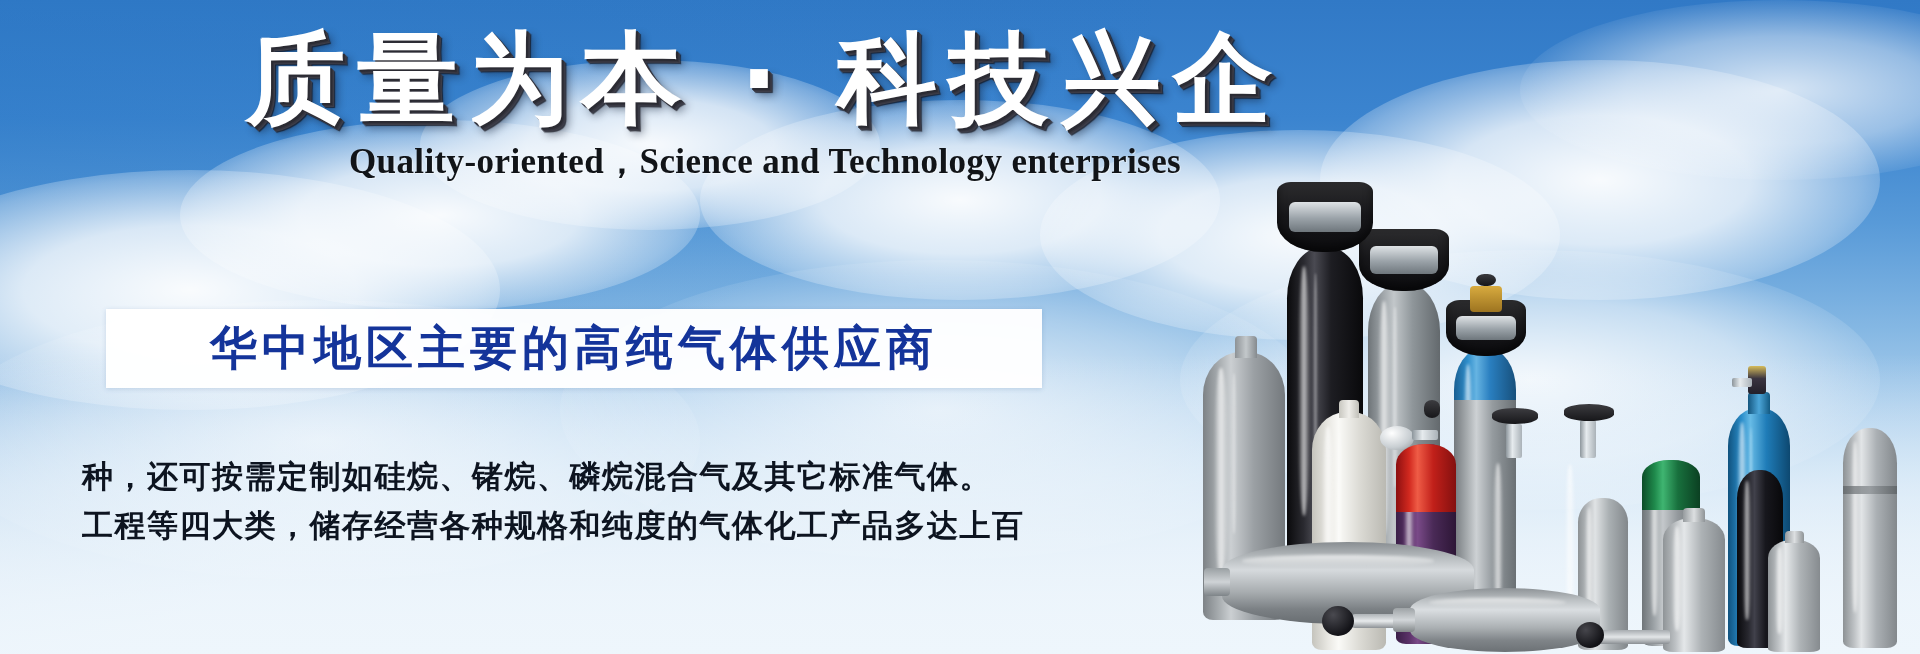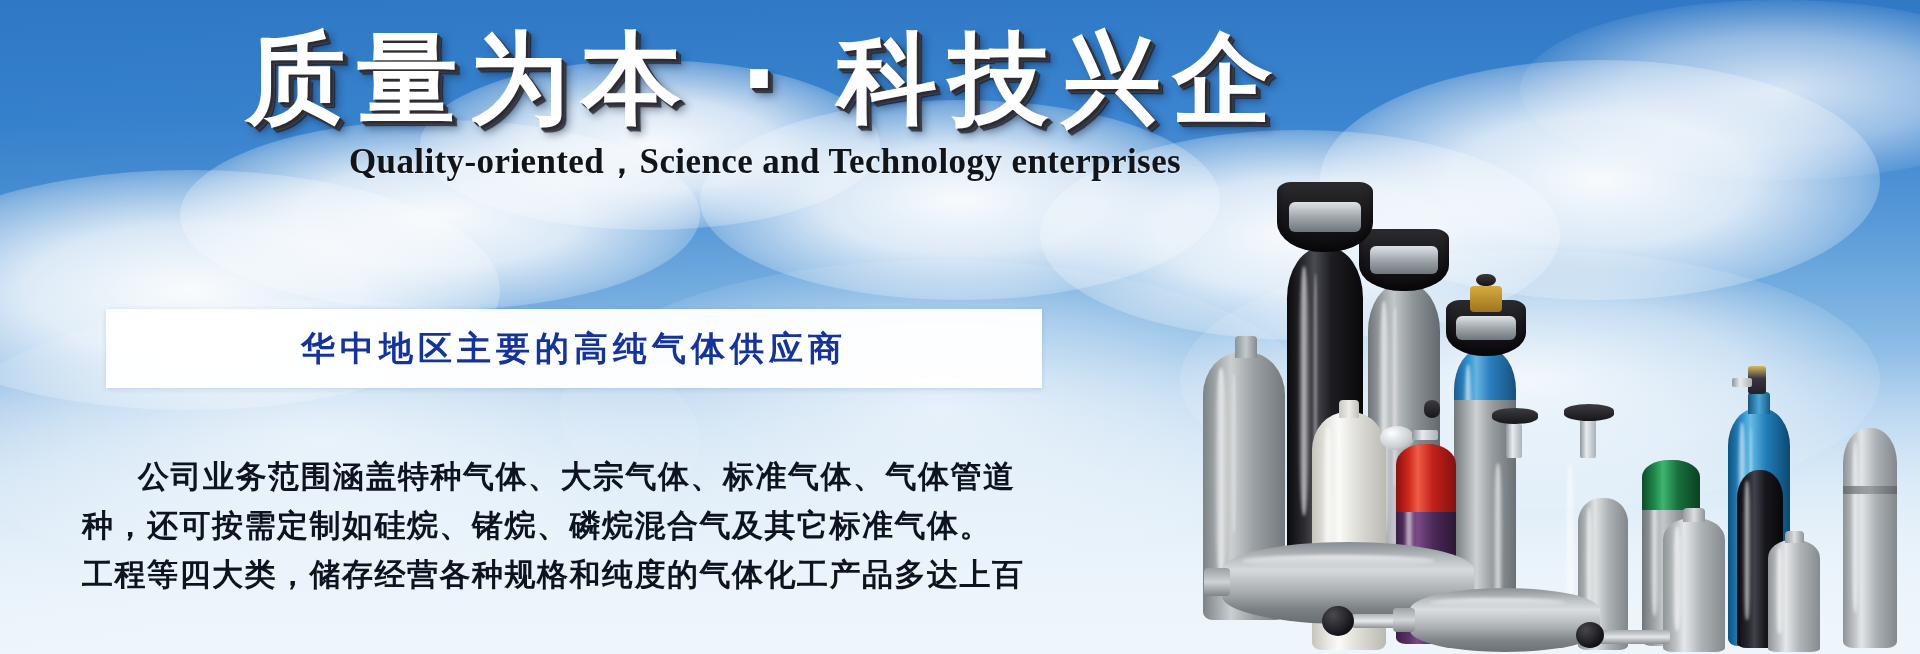--- a/index.html
+++ b/index.html
@@ -97,21 +97,21 @@
   
   #slogan-box {
     position:absolute; left:106px; top:309px;
     width:936px; height:79px;
     background:rgba(255,255,255,.96);
     display:flex; align-items:center; justify-content:center;
     box-shadow:0 1px 5px rgba(40,90,150,.18);
   }
   #slogan-box .slogan {
     font-family:"DejaVu Sans", sans-serif;
-    font-size:34px;
+    font-size:47px;
     font-weight:700;
     letter-spacing:5px;
     color:#14349a;
     white-space:nowrap;
   }
 
   
   #paragraph {
     position:absolute; left:82px; top:452px; width:1010px;
   }
@@ -211,21 +211,20 @@
 
   <div id="subhead">
     <span class="en">Quality-oriented，Science and Technology enterprises</span>
   </div>
 
   <div id="slogan-box">
     <span class="slogan">华中地区主要的高纯气体供应商</span>
   </div>
 
   <div id="paragraph">
-    <div class="pline indent">公司业务范围涵盖特种气体、大宗气体、标准气体、气体管道</div>
     <div class="pline">种，还可按需定制如硅烷、锗烷、磷烷混合气及其它标准气体。</div>
     <div class="pline">工程等四大类，储存经营各种规格和纯度的气体化工产品多达上百</div>
   </div>
 
   <div id="cylinders">
 
     <div class="cyl" style="left:147px; top:247px; width:76px; height:320px; z-index:5;">
       <div class="body" style="background:linear-gradient(to right,#0a0a0c 0%,#2a2a30 22%,#4a4a52 36%,#1d1d22 58%,#09090b 100%);">
         <div class="gloss"></div>
           <div class="gloss2"></div>

